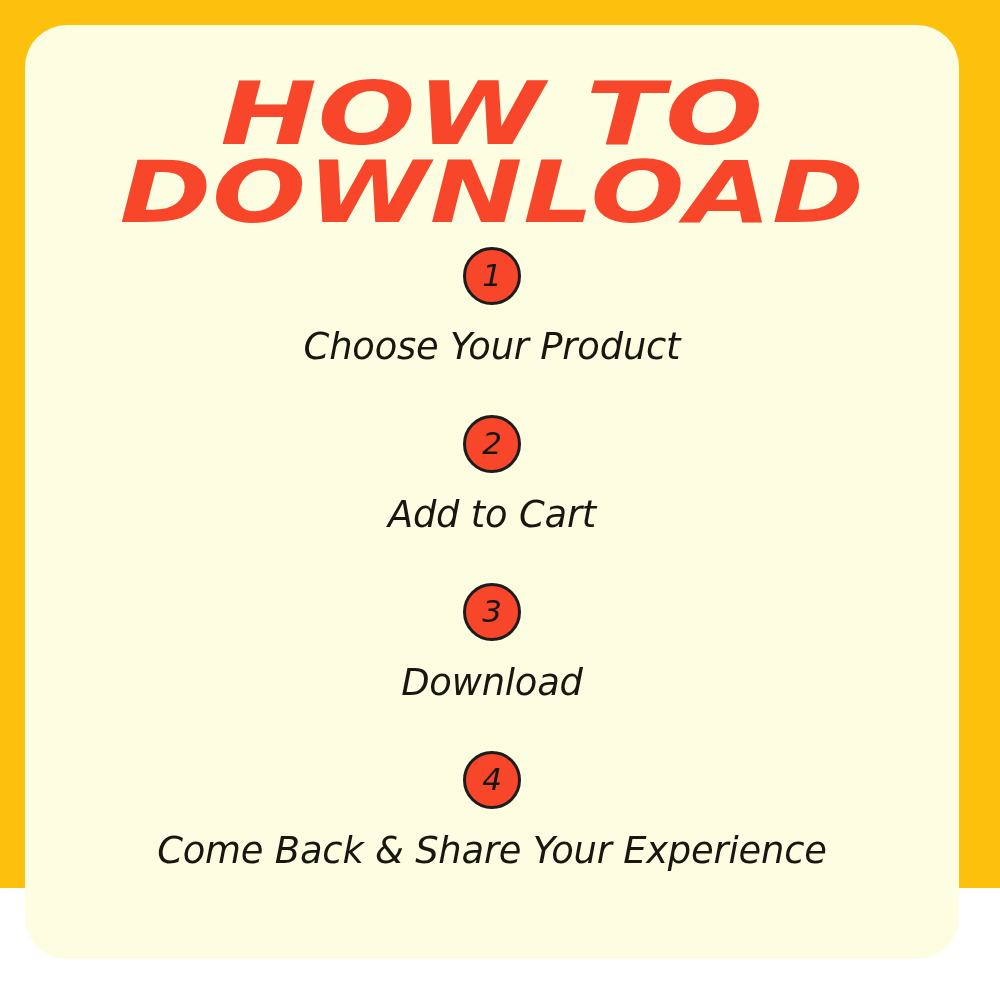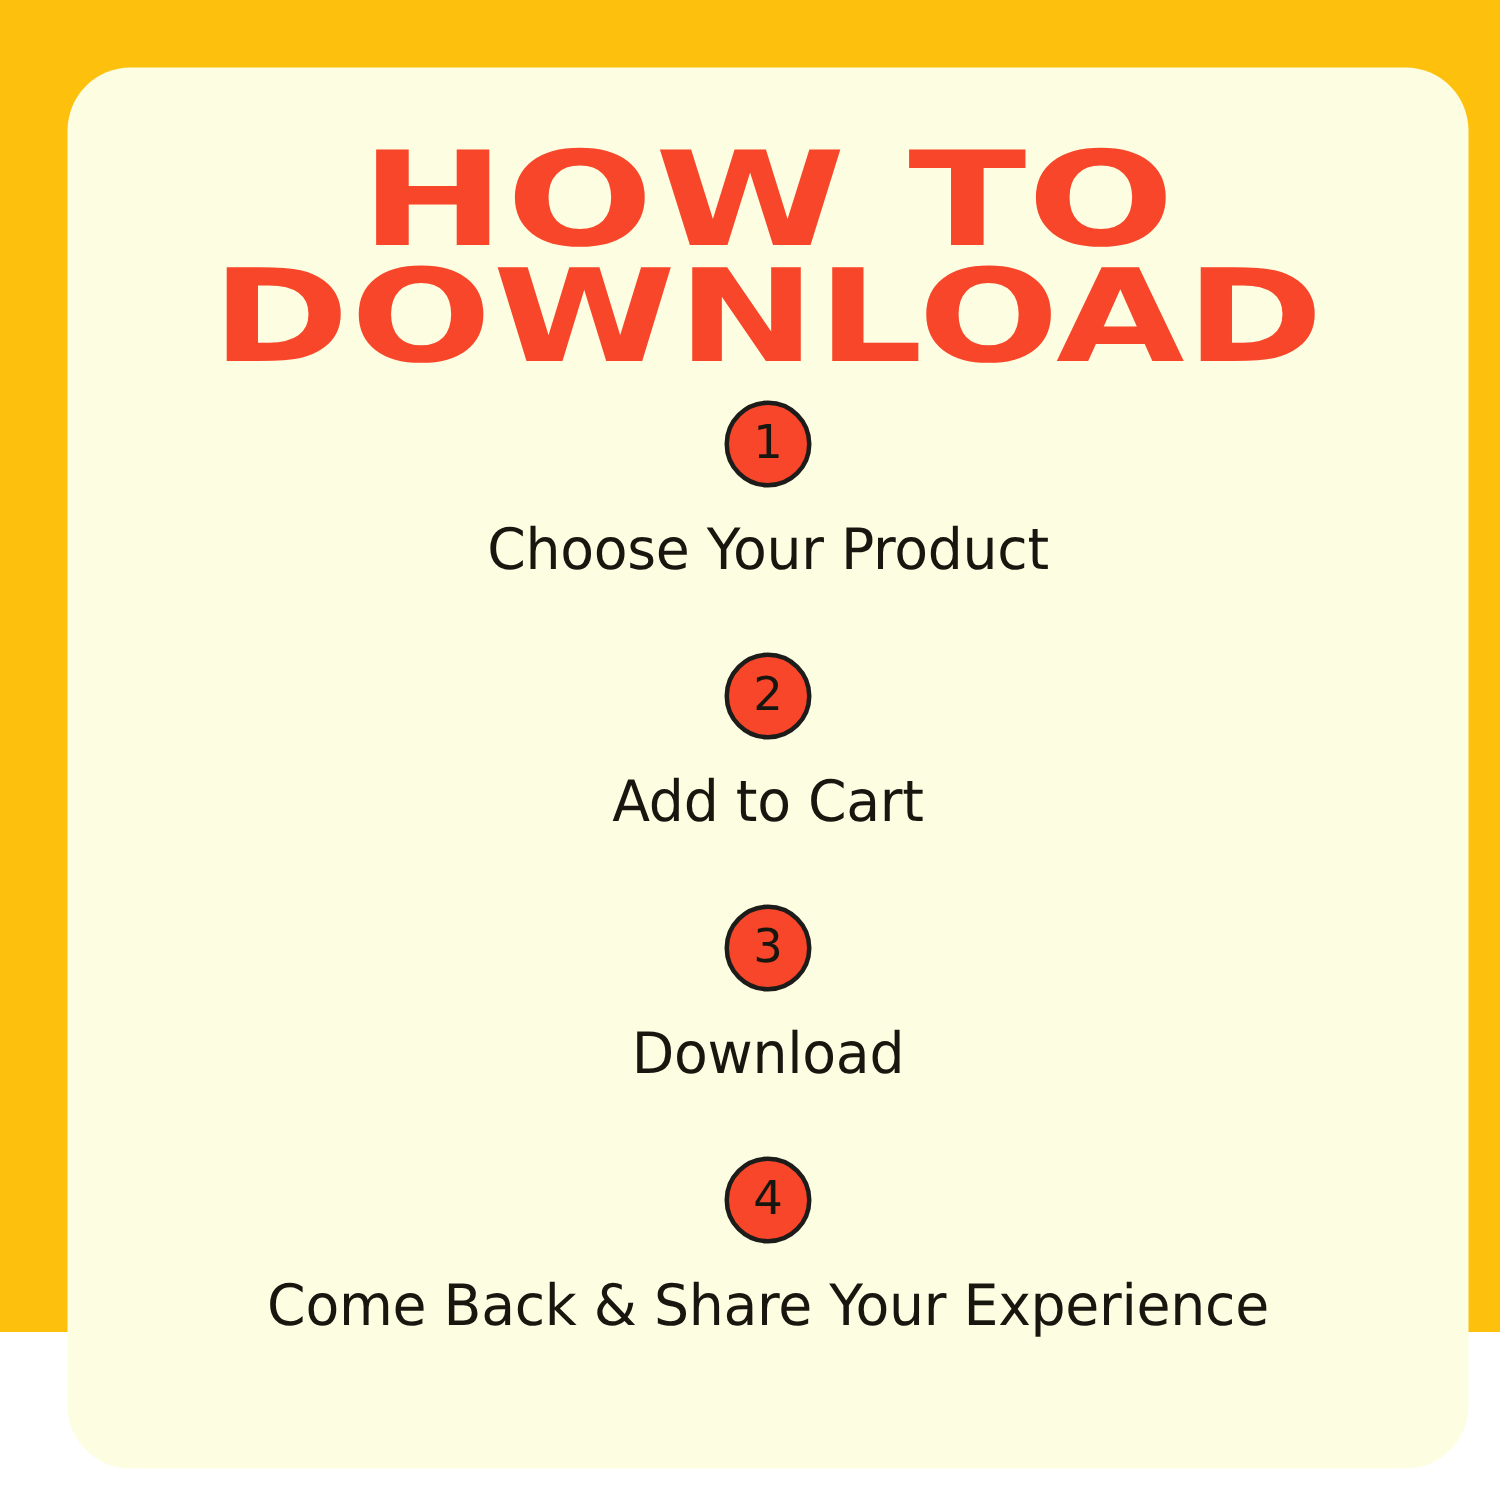--- a/index.html
+++ b/index.html
@@ -15,21 +15,22 @@
     font-family: "Liberation Sans", sans-serif;
   }
 
   
   #poster {
     position: relative;
     width: 1000px;
     height: 888px;
     box-sizing: border-box;
     background: #FCC00D;
-    padding: 45px;
+    padding: 25px;
+    font-style: italic;
   }
 
   
   #card {
     position: relative;
     width: 934px;
     height: 934px;
     box-sizing: border-box;
     background: #FDFDE2;
     border-radius: 42px;

